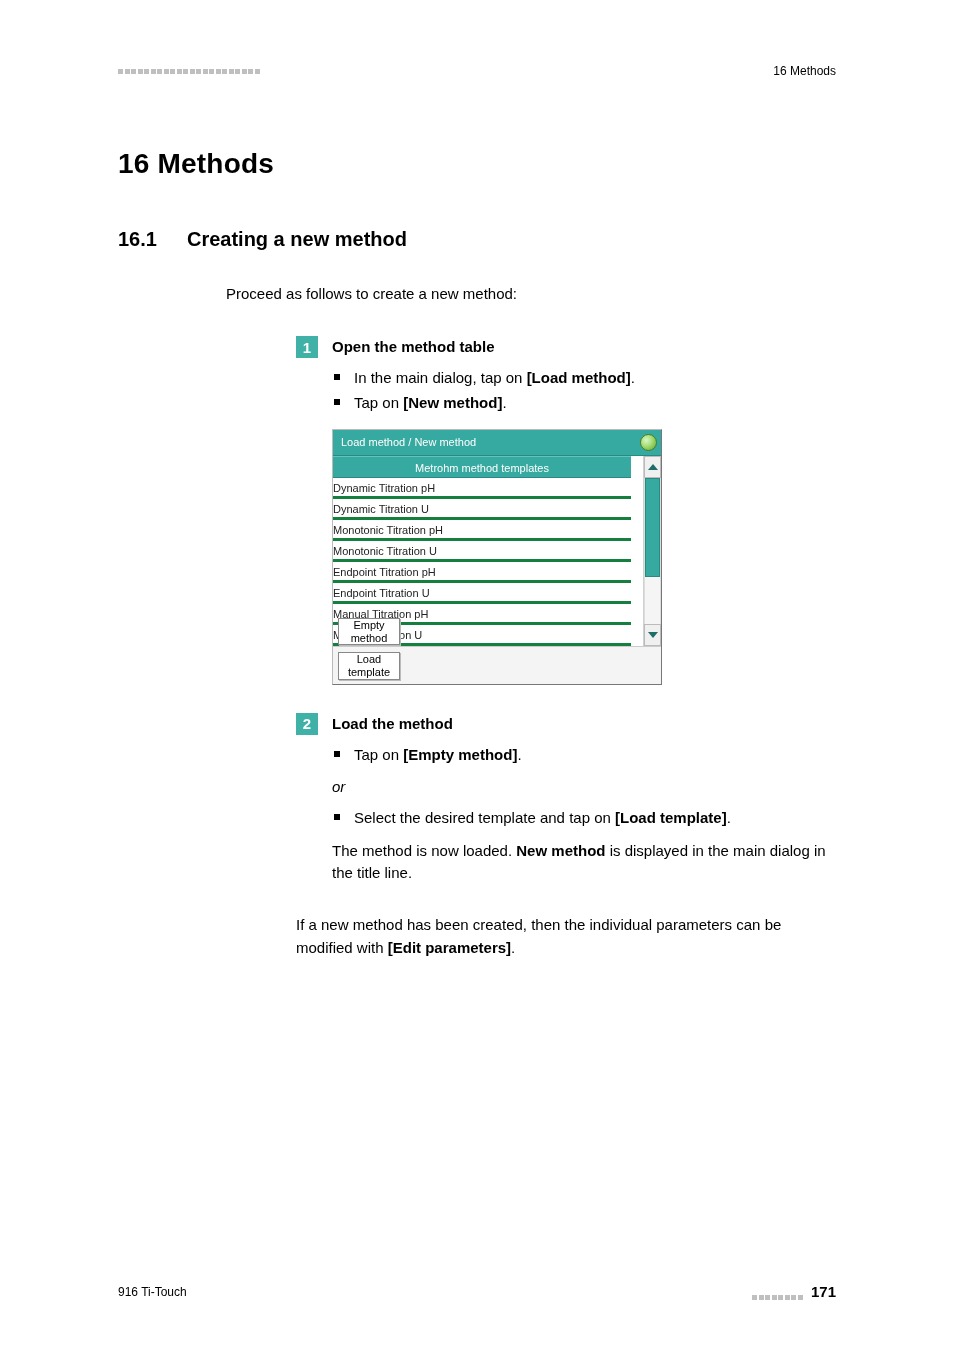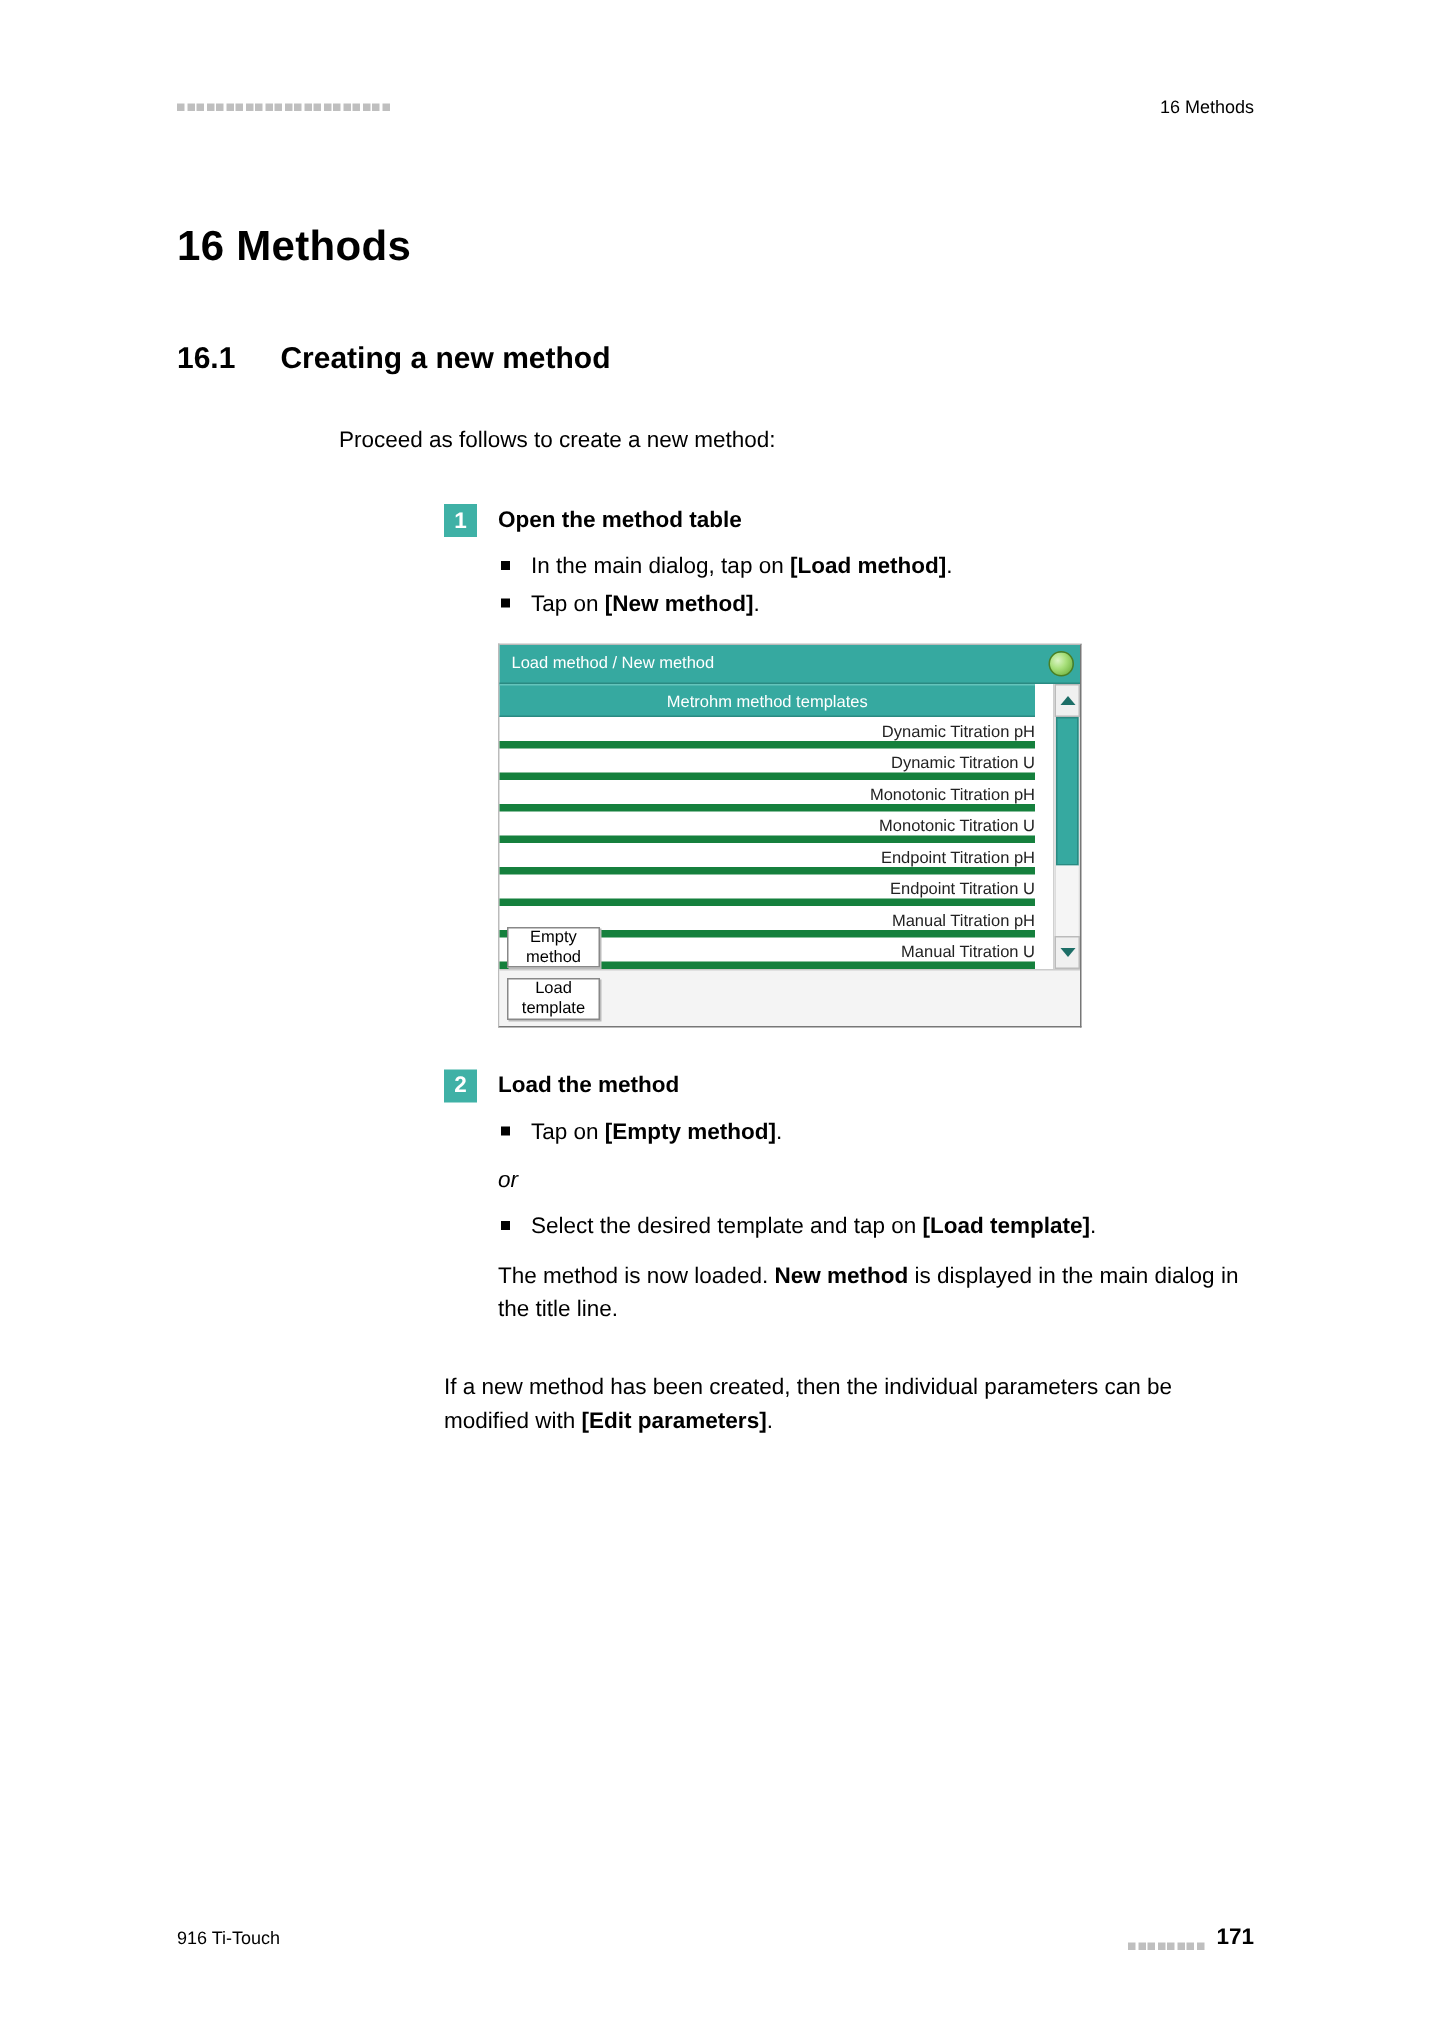--- a/index.html
+++ b/index.html
@@ -88,21 +88,21 @@
     left: 2px; top: 8px;
     width: 6px; height: 6px;
     background: #000;
   }
   .step-body p { margin: 8px 0; line-height: 1.5; }
   .or { font-style: italic; margin: 8px 0 8px 0; }
   .bold { font-weight: 700; }
 
   
   .ui-box {
-    width: 389px;
+    width: 330px;
     margin: 14px 0 0 36px;
     border-top: 1px solid #bbb;
     border-left: 1px solid #bbb;
     border-right: 1px solid #777;
     border-bottom: 1px solid #777;
     background: #fff;
     font-size: 11px;
   }
   .ui-titlebar {
     background: #36a9a0;
@@ -128,23 +128,23 @@
     text-align: center;
     height: 22px;
     line-height: 22px;
     border-top: 1px solid #64c4bb;
     border-bottom: 1px solid #2a8a82;
     font-size: 11px;
   }
   .ui-row {
     height: 21px;
     line-height: 21px;
-    text-align: right;
+    text-align: left;
     color: #222;
-    border-bottom: 5px solid #15803d;
+    border-bottom: 3px solid #15803d;
     font-size: 11px;
   }
   .ui-scrollbar {
     width: 18px;
     display: flex;
     flex-direction: column;
     border-left: 1px solid #d0d0d0;
   }
   .sb-btn {
     height: 22px;

